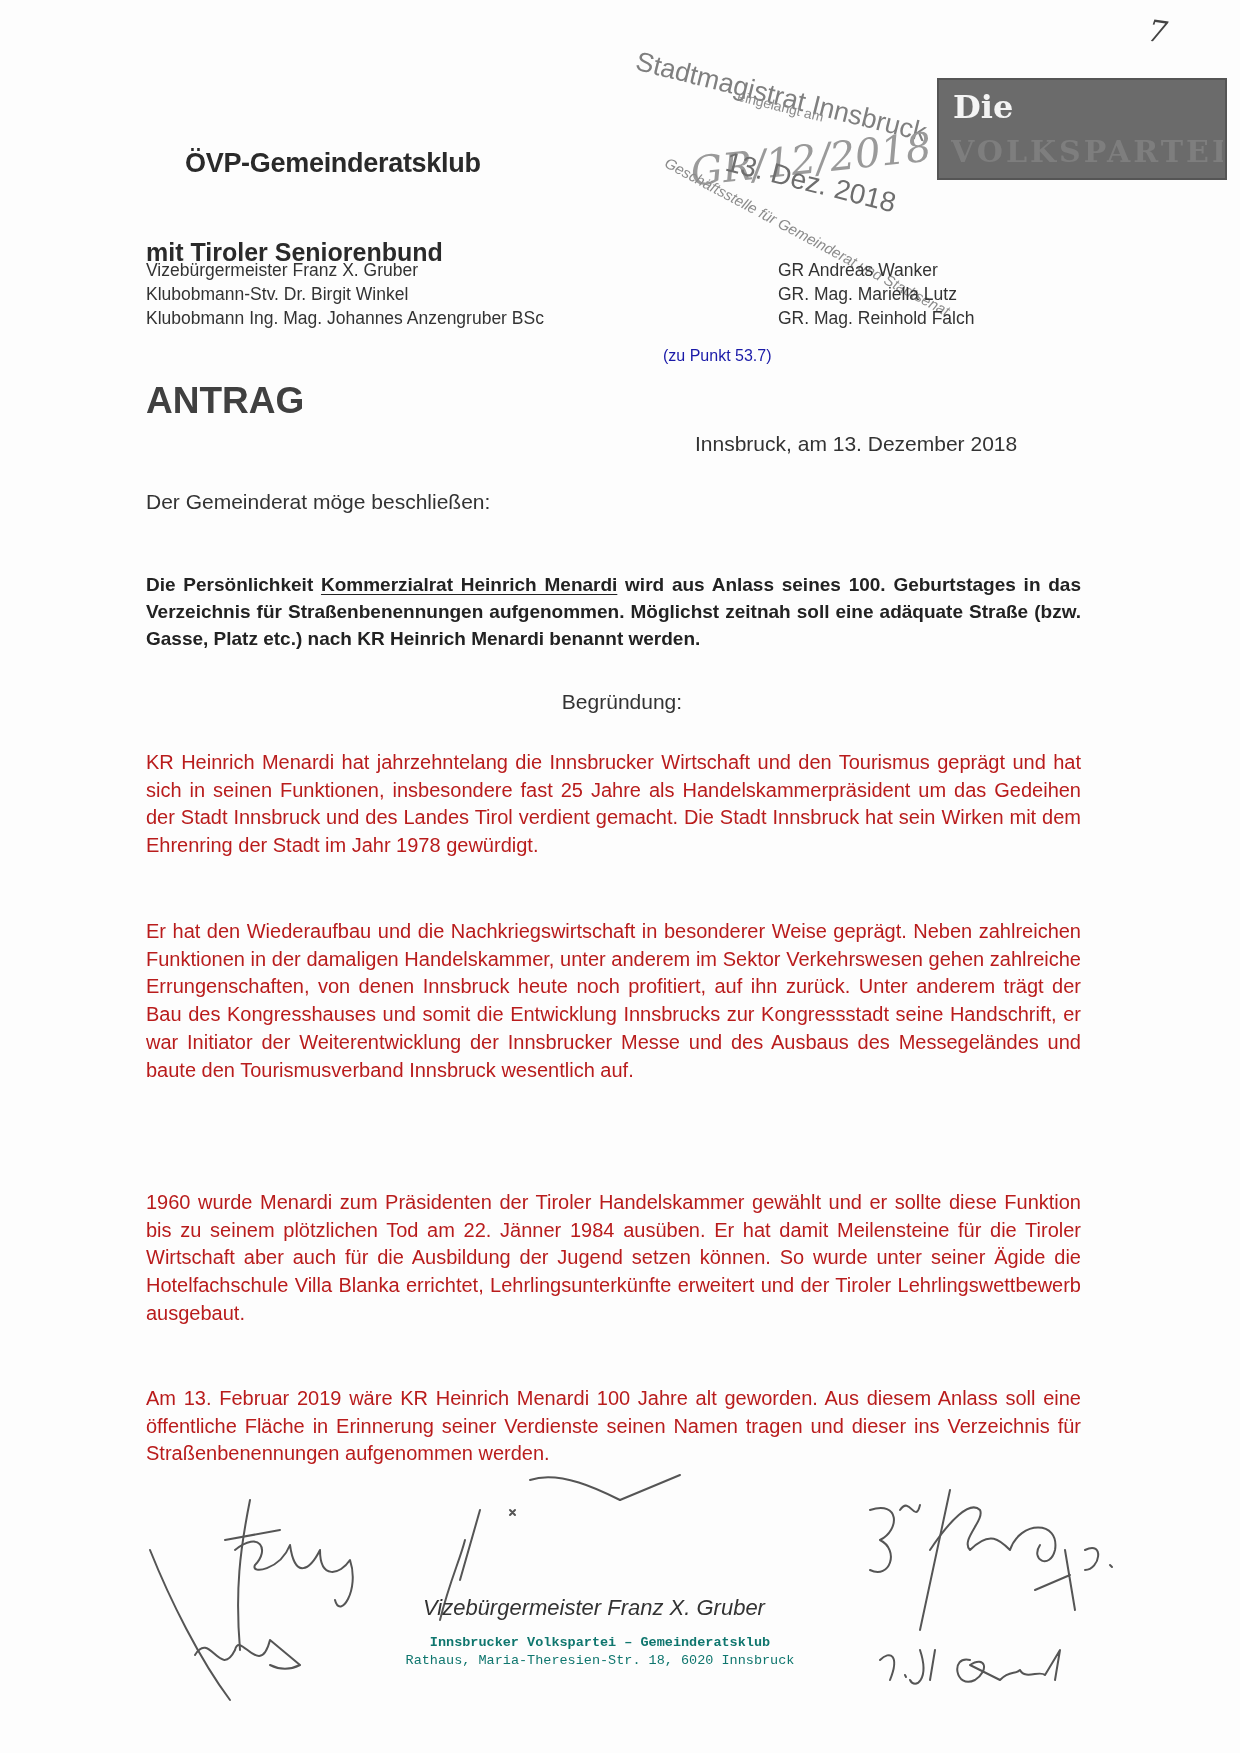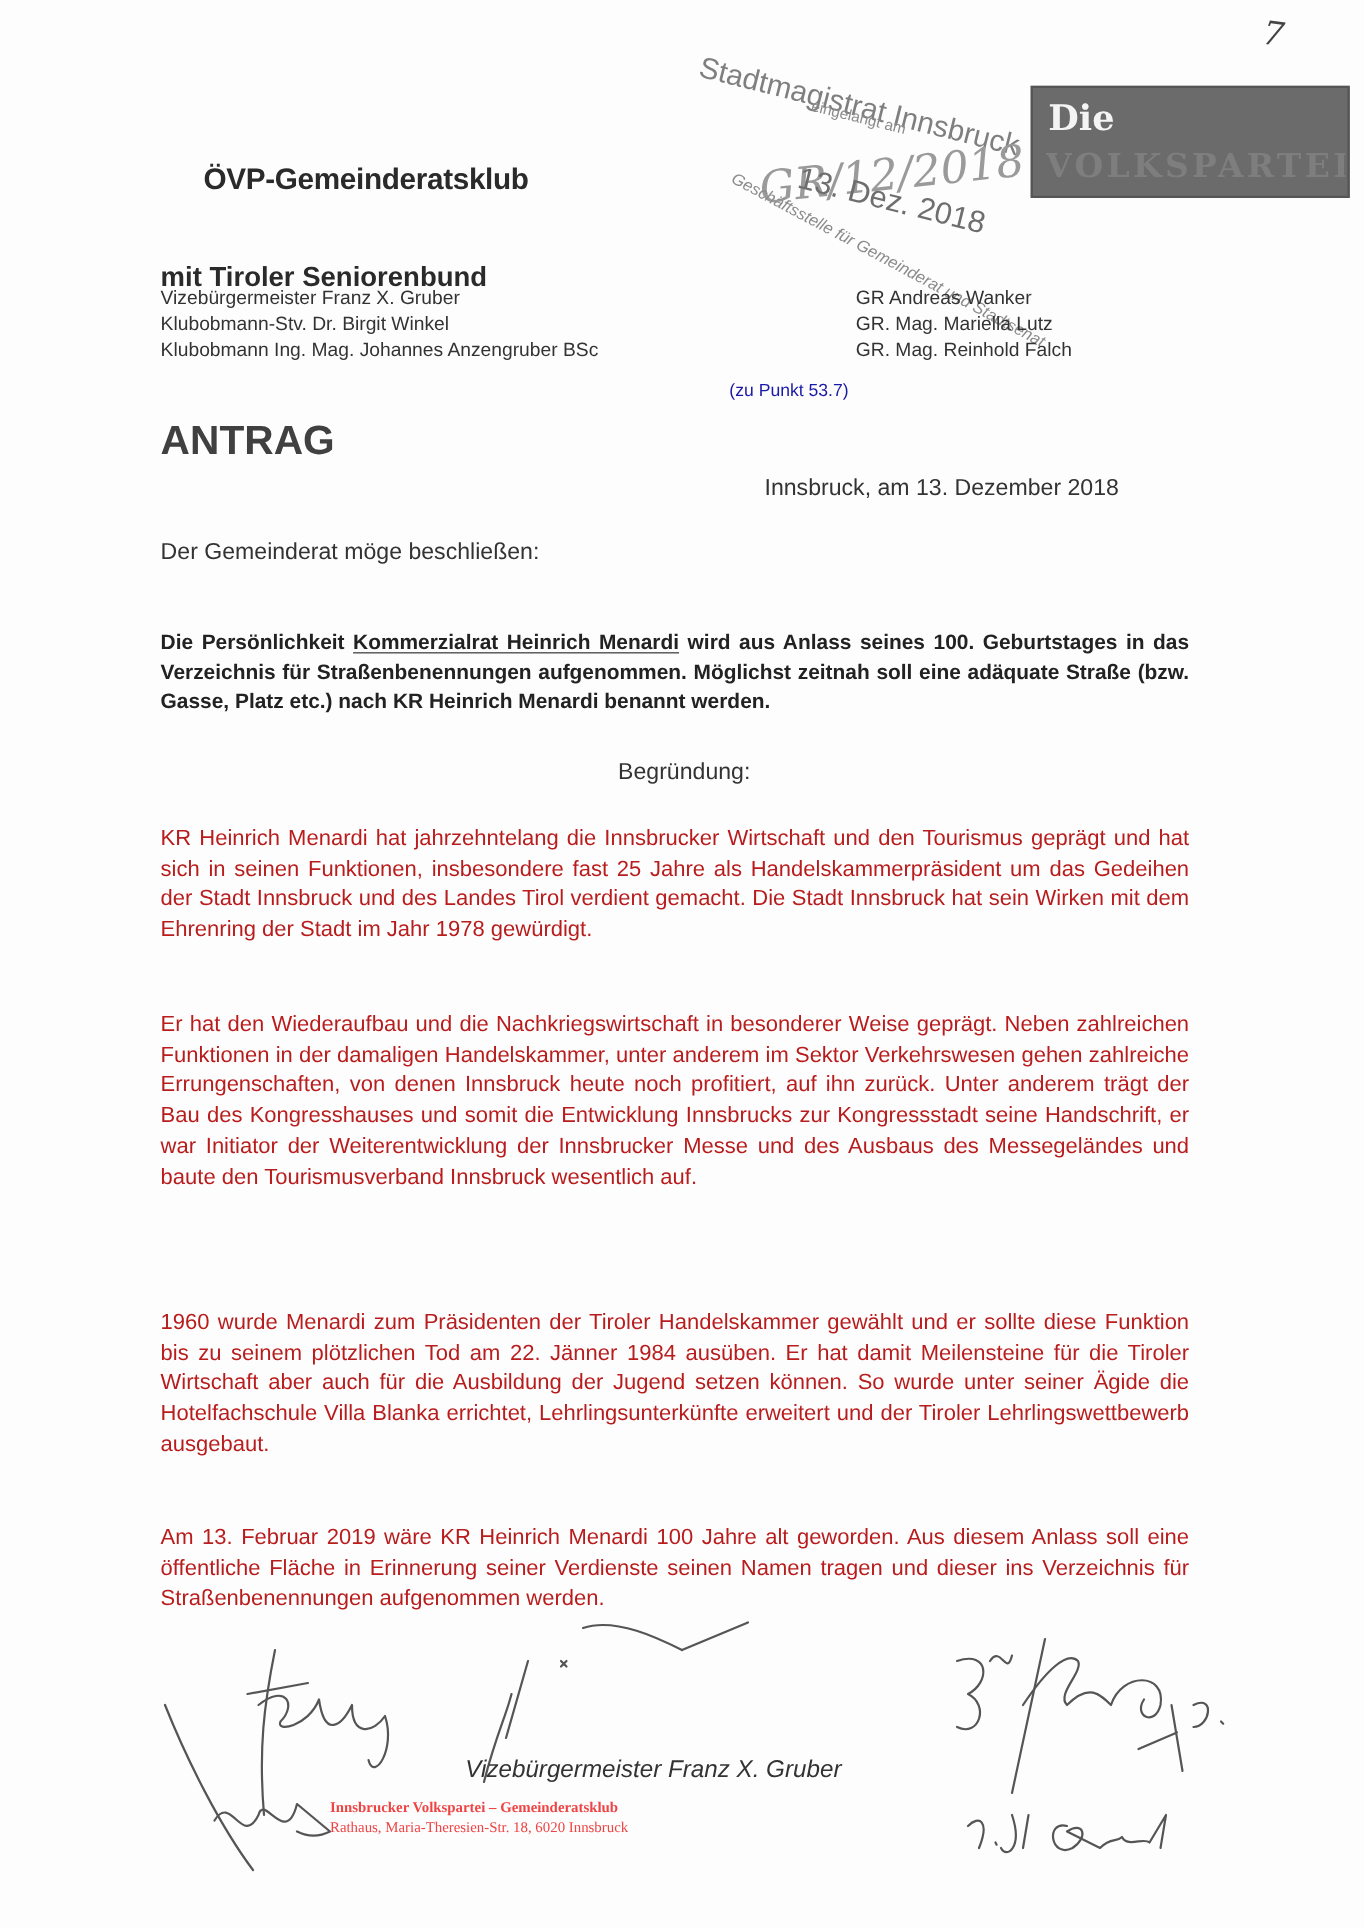--- a/index.html
+++ b/index.html
@@ -40,21 +40,21 @@
   .begruendung { left: 0; width: 1240px; top: 690px; text-align: center; font-size: 21px; color: #333; }
   .begruendung span { position: relative; left: 2px; }
 
   .para { left: 146px; width: 935px; font-size: 20px; line-height: 27.7px; text-align: justify; color: #b91c1c; }
   .p1 { top: 749px; }
   .p2 { top: 918px; }
   .p3 { top: 1189px; }
   .p4 { top: 1385px; }
 
   .signer { left: 423px; top: 1595px; font-size: 22px; font-style: italic; color: #333; }
-  .footer { left: 300px; width: 600px; top: 1634px; font-family: Liberation Serif, serif; color: #ef4444; }
+  .footer { left: 300px; width: 600px; text-align: center; top: 1634px; font-family: Liberation Mono, monospace; color: #0f766e; }
   .footer .f1 { font-size: 13.5px; font-weight: bold; line-height: 18px; }
   .footer .f2 { font-size: 13.5px; line-height: 18px; }
   .footer .f3 { font-size: 13.5px; line-height: 18px; }
 
   svg.sig { position: absolute; overflow: visible; }
   svg.sig path { fill: none; stroke: #555; stroke-width: 2; stroke-linecap: round; stroke-linejoin: round; }
 </style>
 </head>
 <body>
 

